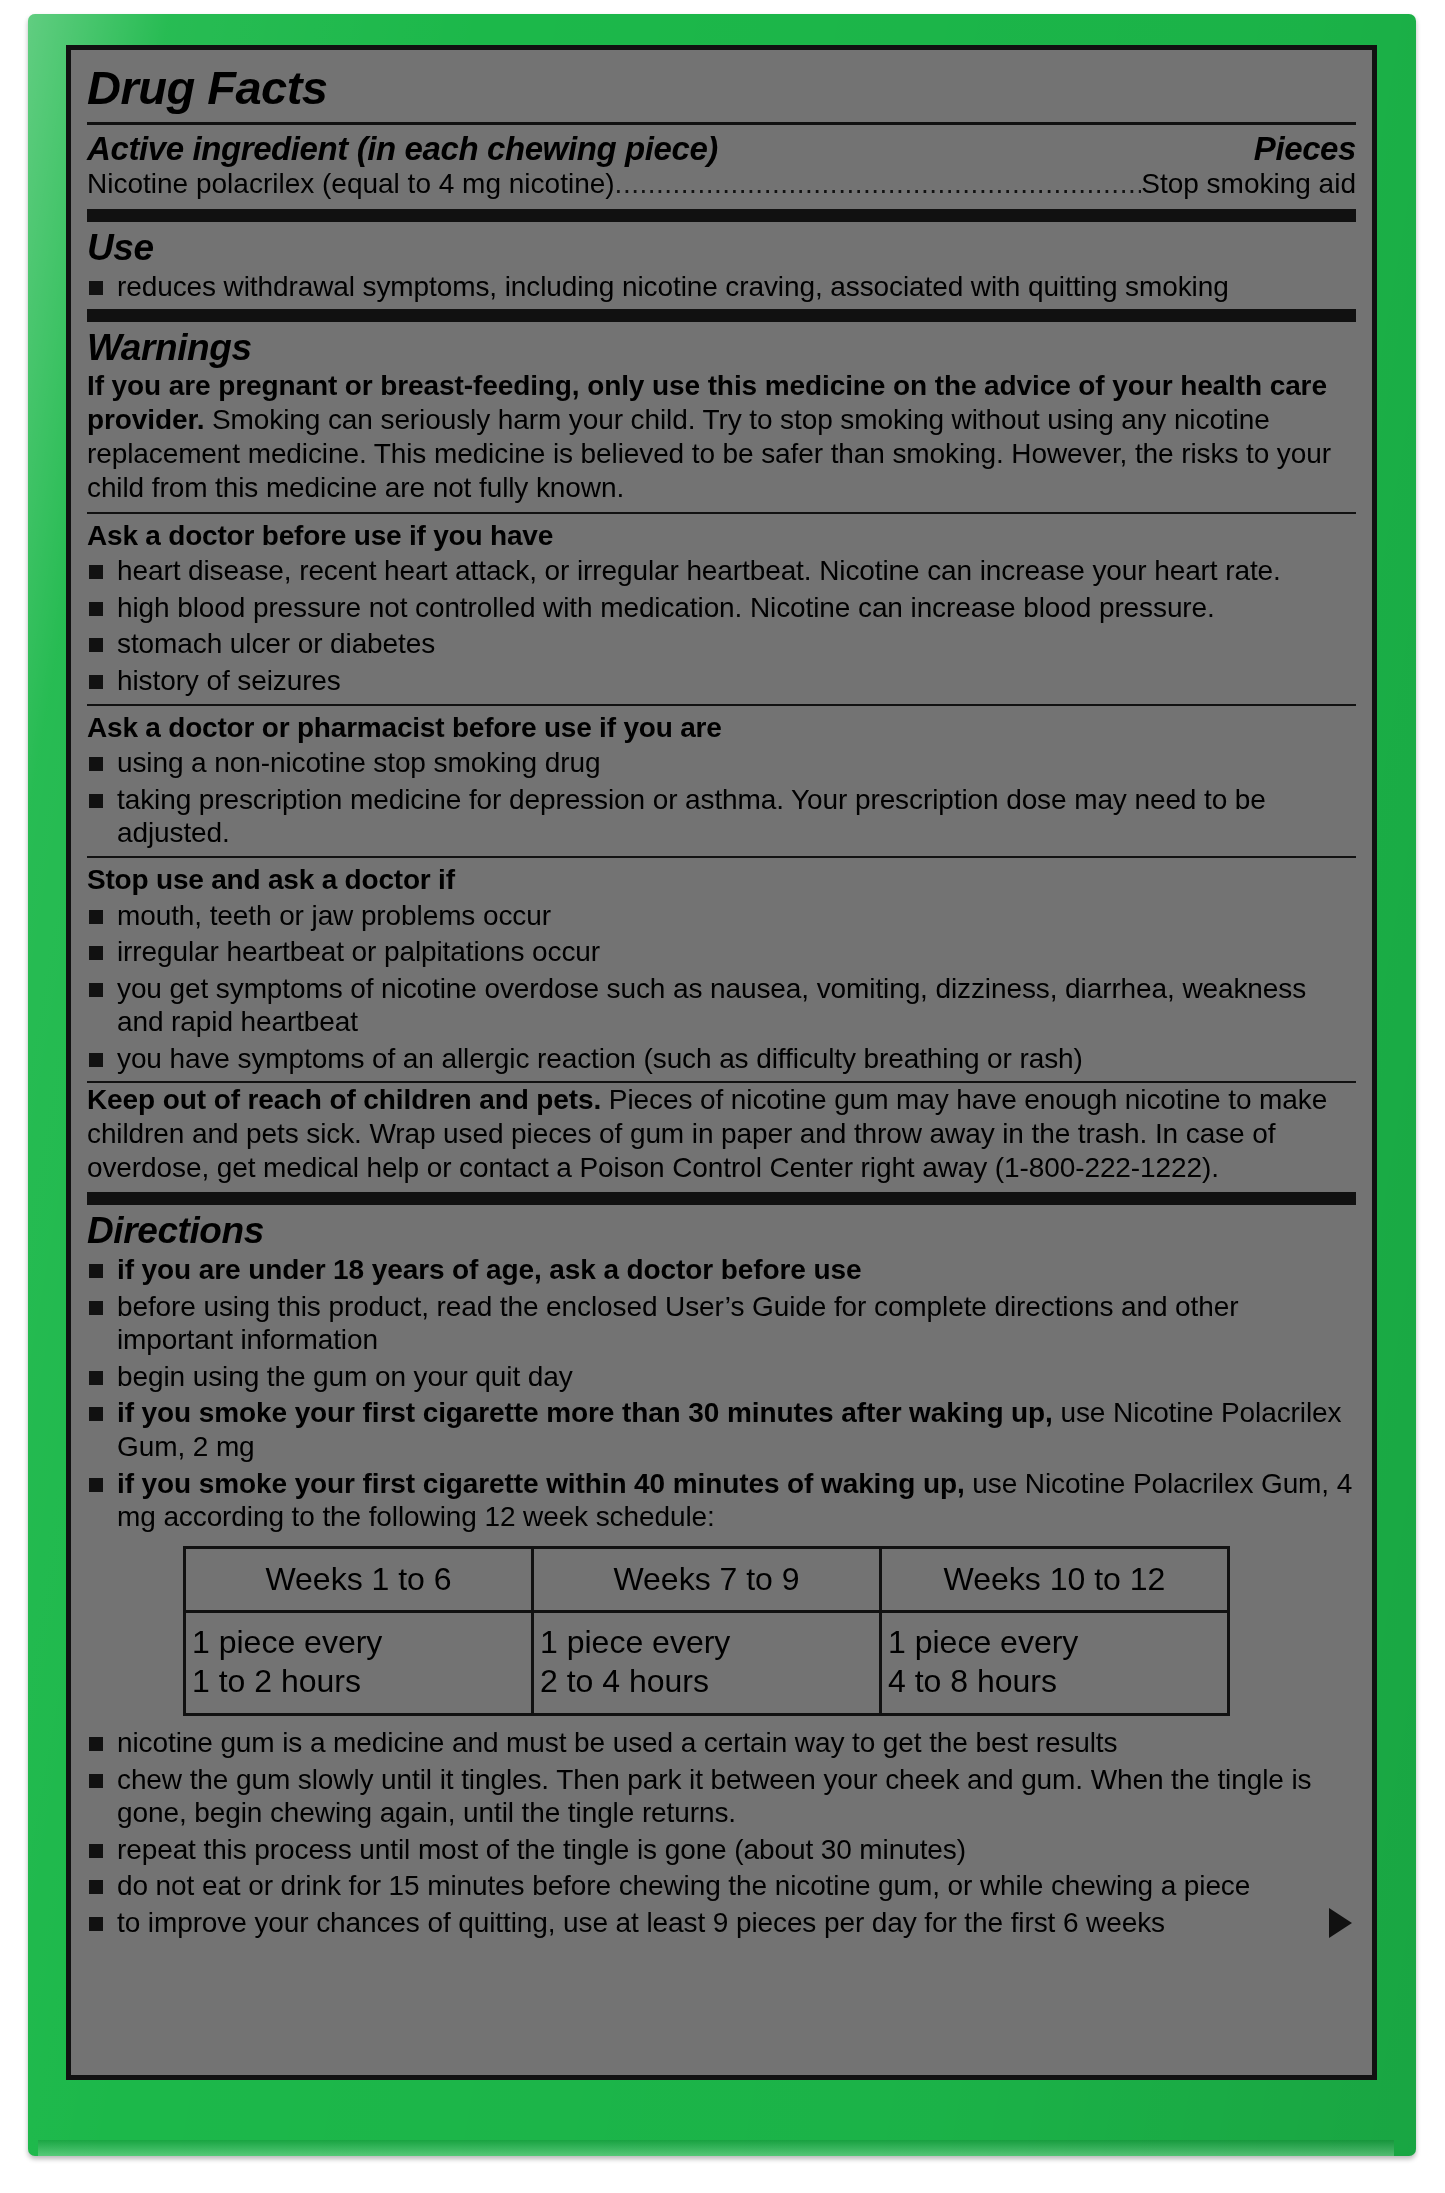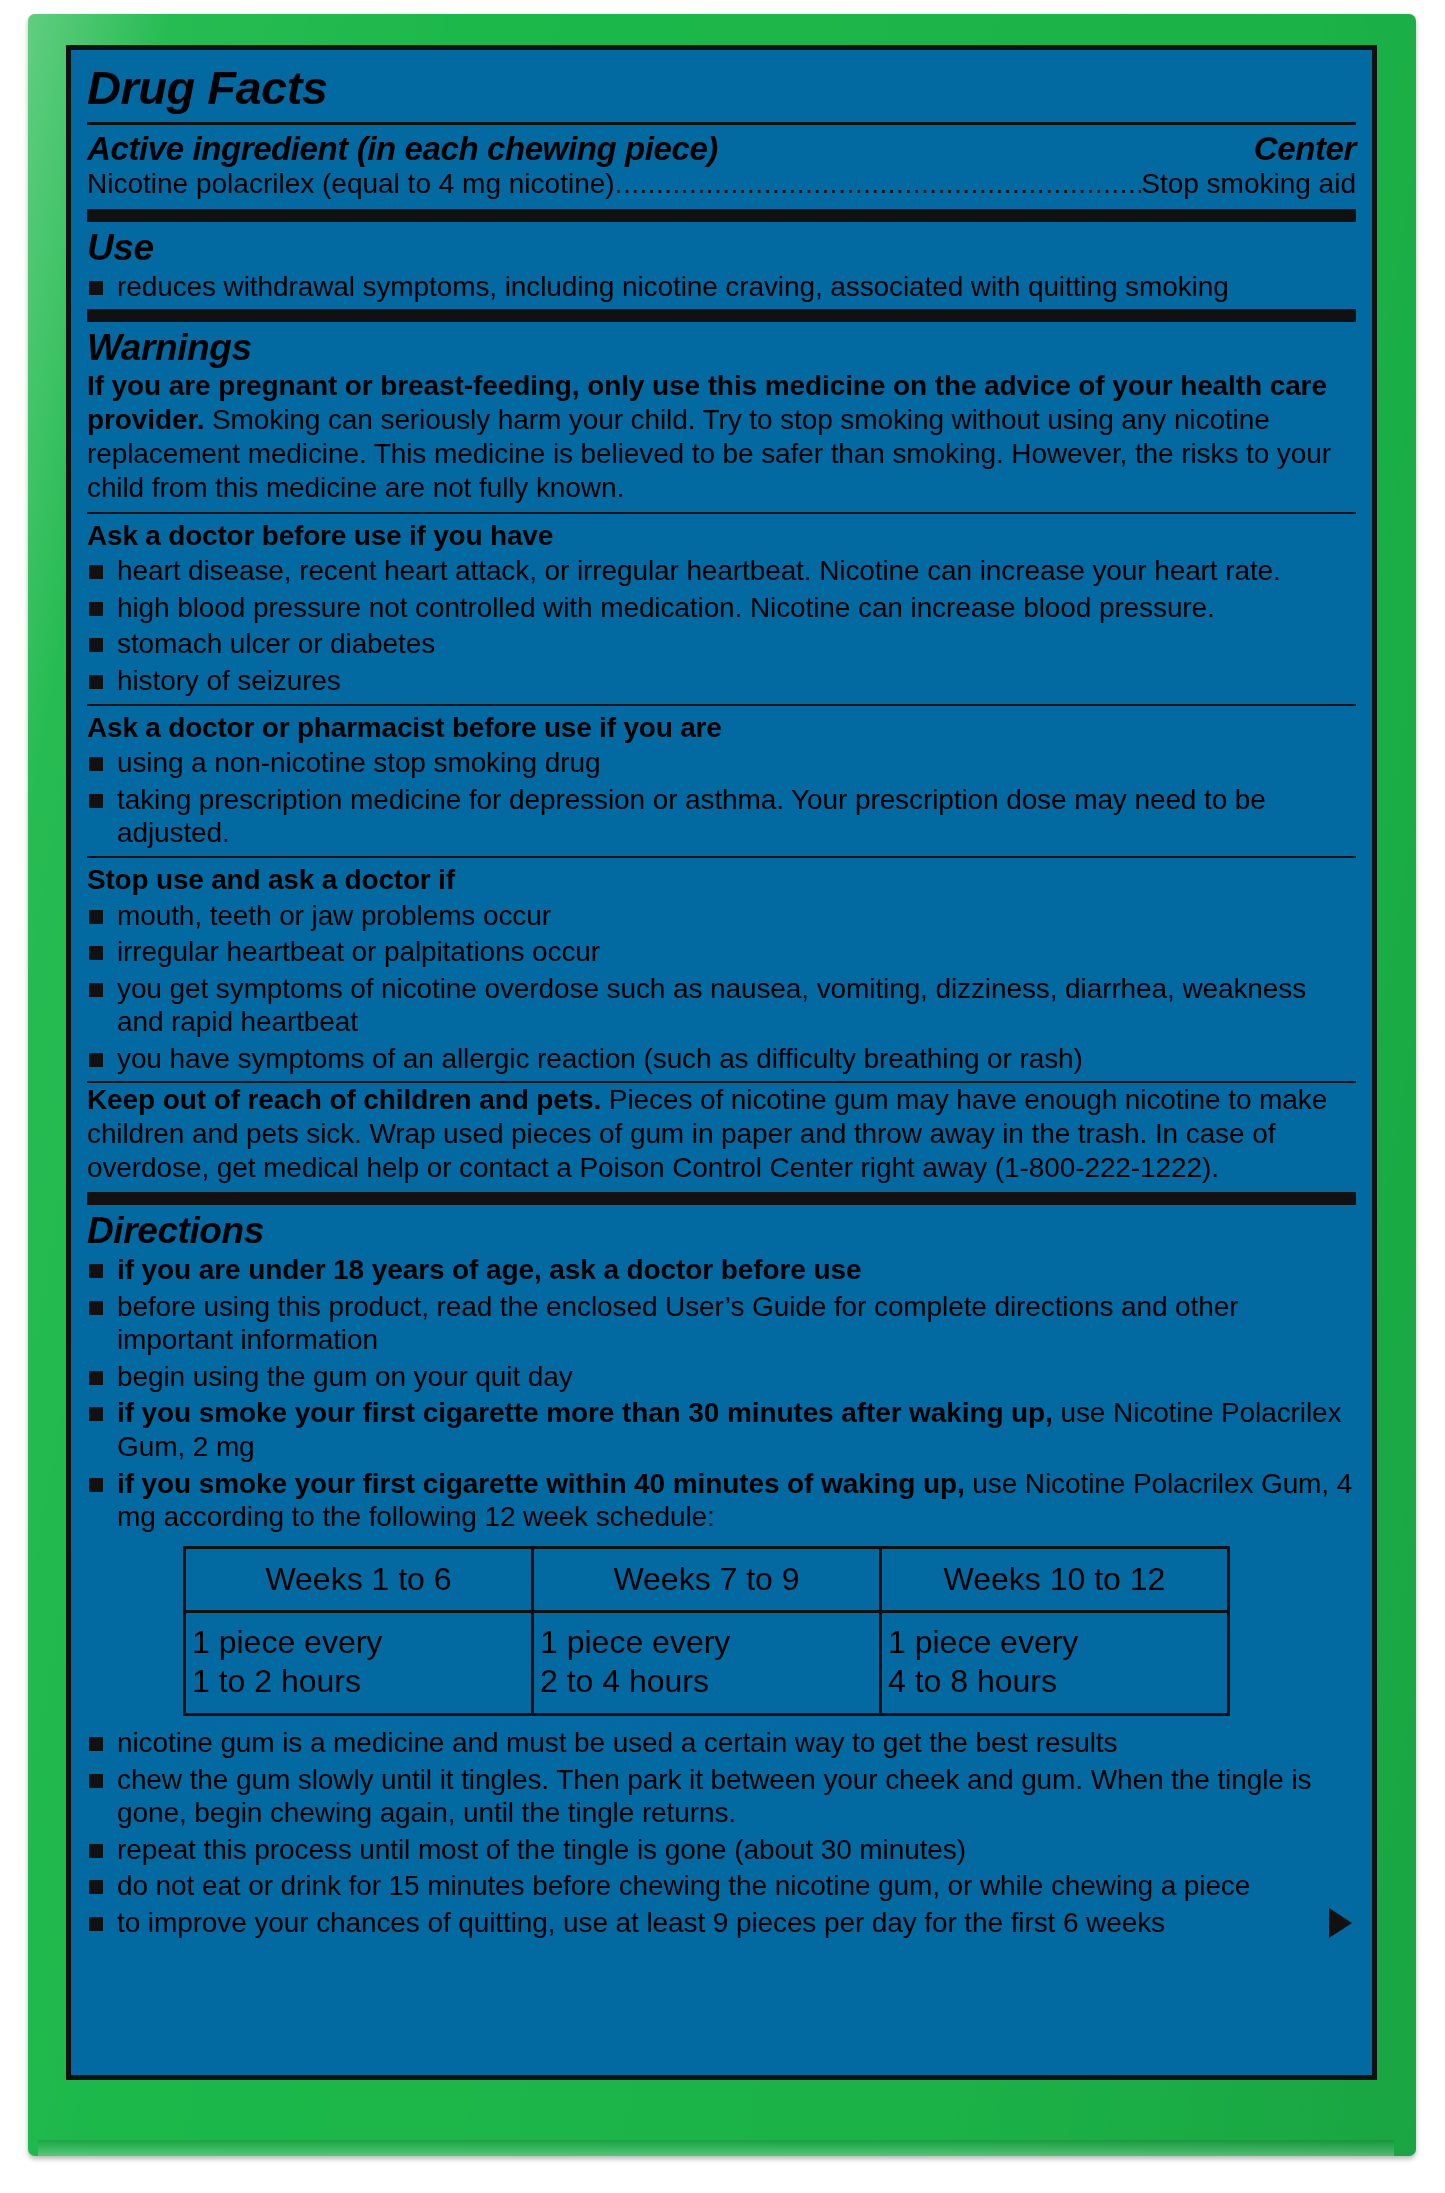--- a/index.html
+++ b/index.html
@@ -36,21 +36,21 @@
     left: 10px; right: 22px; bottom: 0; height: 16px;
     background: linear-gradient(180deg, rgba(0,0,0,.10), rgba(255,255,255,.25));
     pointer-events:none;
   }
 
   
   #panel {
     position: absolute;
     left: 38px; top: 31px;
     width: 1311px; height: 2035px;
-    background: #0369a1;
+    background: #737373;
     border: 5px solid #111111;
     padding: 0 0 0 0;
     overflow: hidden;
   }
   .inner { padding: 0 16px; }
 
   
   .rule-hair   { height: 2px;  background: #111; margin: 4px 0 0 0; }
   .rule-thin   { height: 3px;  background: #111; margin: 5px 0 0 0; }
   .rule-thick  { height: 13px; background: #111; margin: 4px 0 0 0; }
@@ -144,21 +144,21 @@
   <div id="carton-bottom-edge"></div>
 
   <div id="panel">
     <div class="inner">
 
       <div class="dfhead">Drug Facts</div>
       <div class="rule-thin"></div>
 
       <div class="ai-row">
         <span>Active ingredient (in each chewing piece)</span>
-        <span>Center</span>
+        <span>Pieces</span>
       </div>
       <div class="leader-row">
         <span>Nicotine polacrilex (equal to 4 mg nicotine)</span>
         <span class="leader-dots">..............................................................................</span>
         <span>Stop smoking aid</span>
       </div>
       <div class="rule-thick"></div>
 
       <div class="sec-head">Use</div>
       <ul class="bl">

